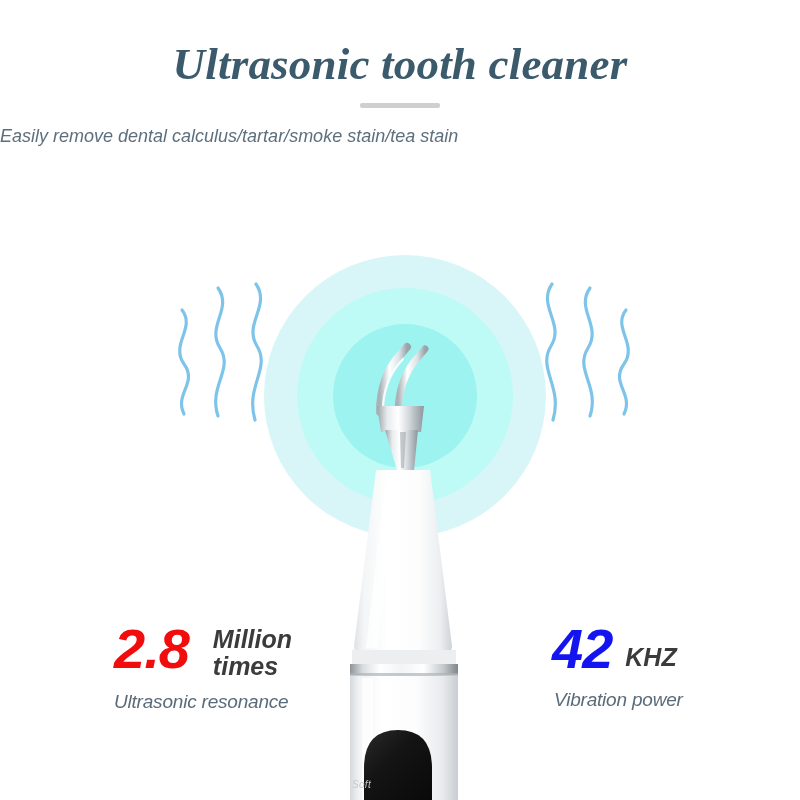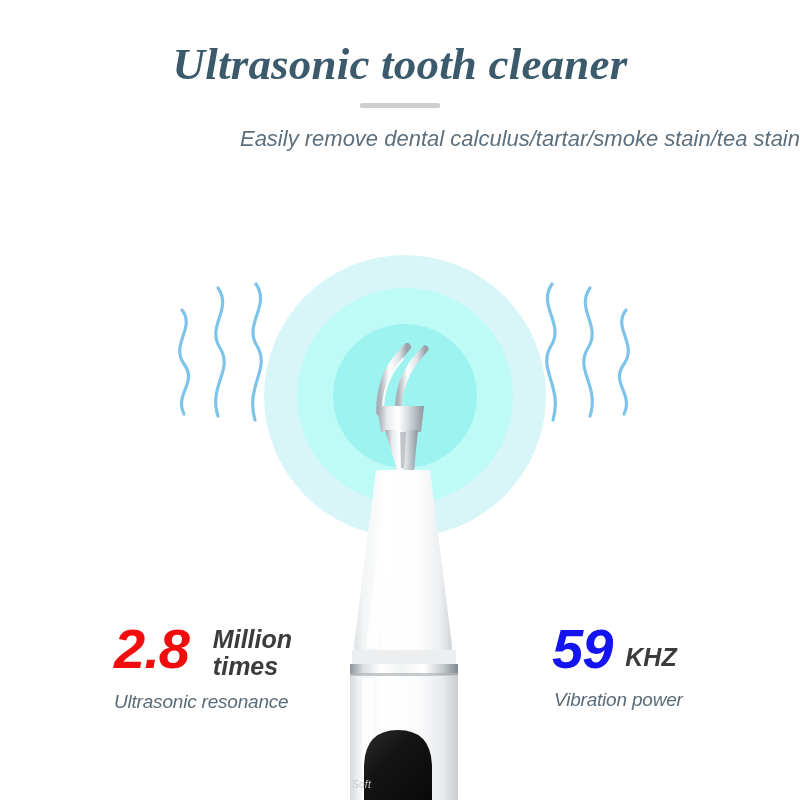--- a/index.html
+++ b/index.html
@@ -39,22 +39,22 @@
     width: 80px;
     height: 5px;
     background: #cfcfcf;
     border-radius: 2px;
   }
   .subtitle {
     position: absolute;
     top: 126px;
     left: 0;
     width: 800px;
-    text-align: right;
-    font-size: 22px;
+    text-align: left;
+    font-size: 18px;
     color: #5d6f7d;
     white-space: nowrap;
   }
 
   
   .ring {
     position: absolute;
     border-radius: 50%;
   }
   .ring-outer {
@@ -248,19 +248,19 @@
       <div class="stat-unit">
         <div>Million</div>
         <div>times</div>
       </div>
     </div>
     <div class="stat-caption">Ultrasonic resonance</div>
   </div>
 
   <div class="stat stat-right">
     <div class="stat-row">
-      <div class="stat-number blue">59</div>
+      <div class="stat-number blue">42</div>
       <div class="stat-unit single">KHZ</div>
     </div>
     <div class="stat-caption right">Vibration power</div>
   </div>
 
 </div>
 
 </body></html>

